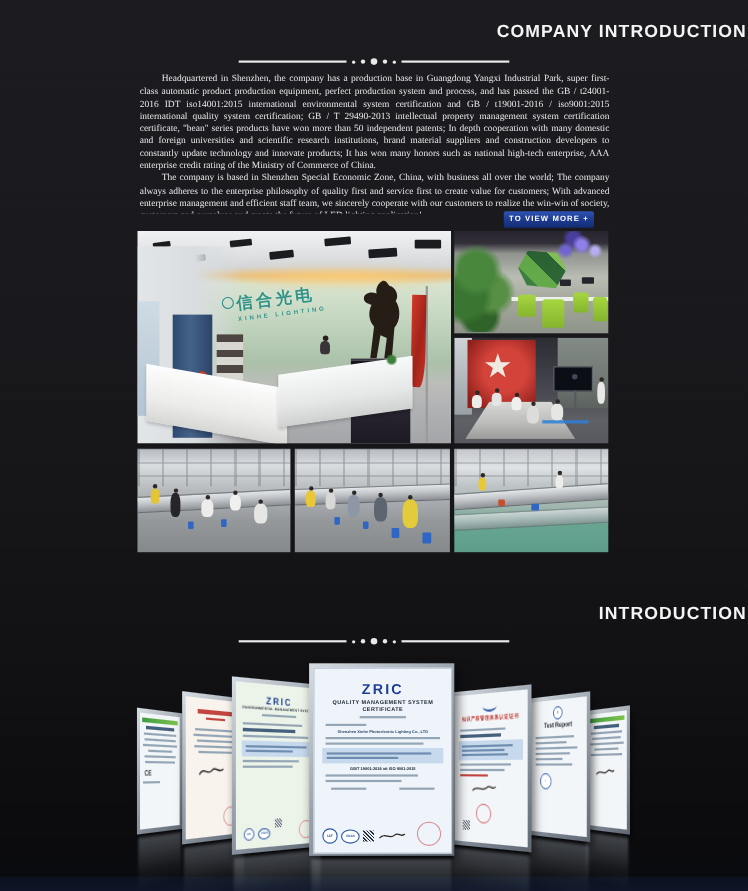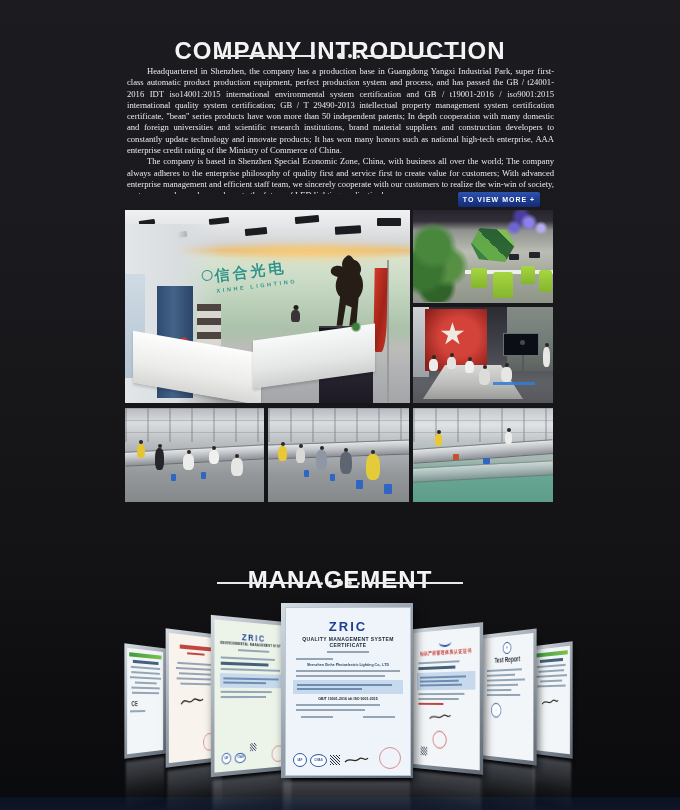--- a/index.html
+++ b/index.html
@@ -1,21 +1,21 @@
 <!DOCTYPE html>
 <html><head>
 <meta charset="utf-8">
 <style>
   html,body{margin:0;padding:0;background:#000;}
   .page{position:relative;width:680px;height:810px;overflow:hidden;
         background:linear-gradient(180deg,#1c1c20 0%,#1a1a1e 28%,#161619 55%,#121215 72%,#0c0c0f 92%,#090a0d 100%);
         font-family:"Liberation Sans",sans-serif;}
   
-  .sec-title{position:absolute;left:0;right:0;text-align:center;color:#f4f4f4;
-             font-weight:bold;font-size:24px;letter-spacing:1px;margin:17px;
+  .sec-title{position:absolute;left:0;right:0;text-align:right;color:#f4f4f4;
+             font-weight:bold;font-size:16px;letter-spacing:1px;margin:1px;
              font-family:"Liberation Sans",sans-serif;}
   .divider{position:absolute;left:0;right:0;display:flex;align-items:center;justify-content:center;gap:5px;}
   .divider .ln{height:1.6px;background:#e9e9e9;width:98px;}
   .divider .dot{border-radius:50%;background:#e9e9e9;}
   .dot.s{width:3px;height:3px;}
   .dot.m{width:4px;height:4px;}
   .dot.l{width:6px;height:6px;}
   
   .intro-text{position:absolute;left:127px;top:66px;width:427px;height:128px;overflow:hidden;
               color:#e9e9ea;font-family:"Liberation Serif",serif;
@@ -259,21 +259,21 @@
   <div class="photo ph-line3 factory">
     <div class="beams"></div>
     <div class="convey" style="top:36px;transform:rotate(-4deg);"></div>
     <div class="convey" style="top:56px;transform:rotate(-3deg);opacity:.7;"></div>
     <div class="person" style="left:22px;top:26px;width:7px;height:12px;background:#e8c836;"></div>
     <div class="person" style="left:92px;top:24px;width:7px;height:12px;background:#ececea;"></div>
     <div class="stool" style="left:40px;top:46px;width:6px;height:6px;background:#c4502e;"></div>
     <div class="stool" style="left:70px;top:50px;width:7px;height:6px;"></div>
   </div>
 
-  <h2 class="sec-title" style="top:549px;">MANAGEMENT</h2>
+  <h2 class="sec-title" style="top:549px;">INTRODUCTION</h2>
   <div class="divider" style="top:580px;">
     <span class="ln"></span>
     <span class="dot s"></span>
     <span class="dot m"></span>
     <span class="dot l"></span>
     <span class="dot m"></span>
     <span class="dot s"></span>
     <span class="ln"></span>
   </div>
 

